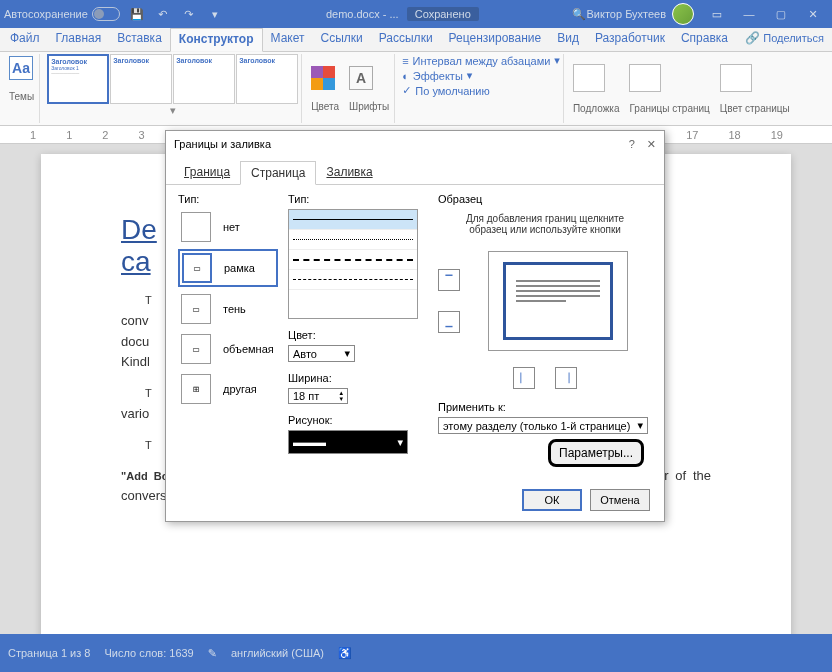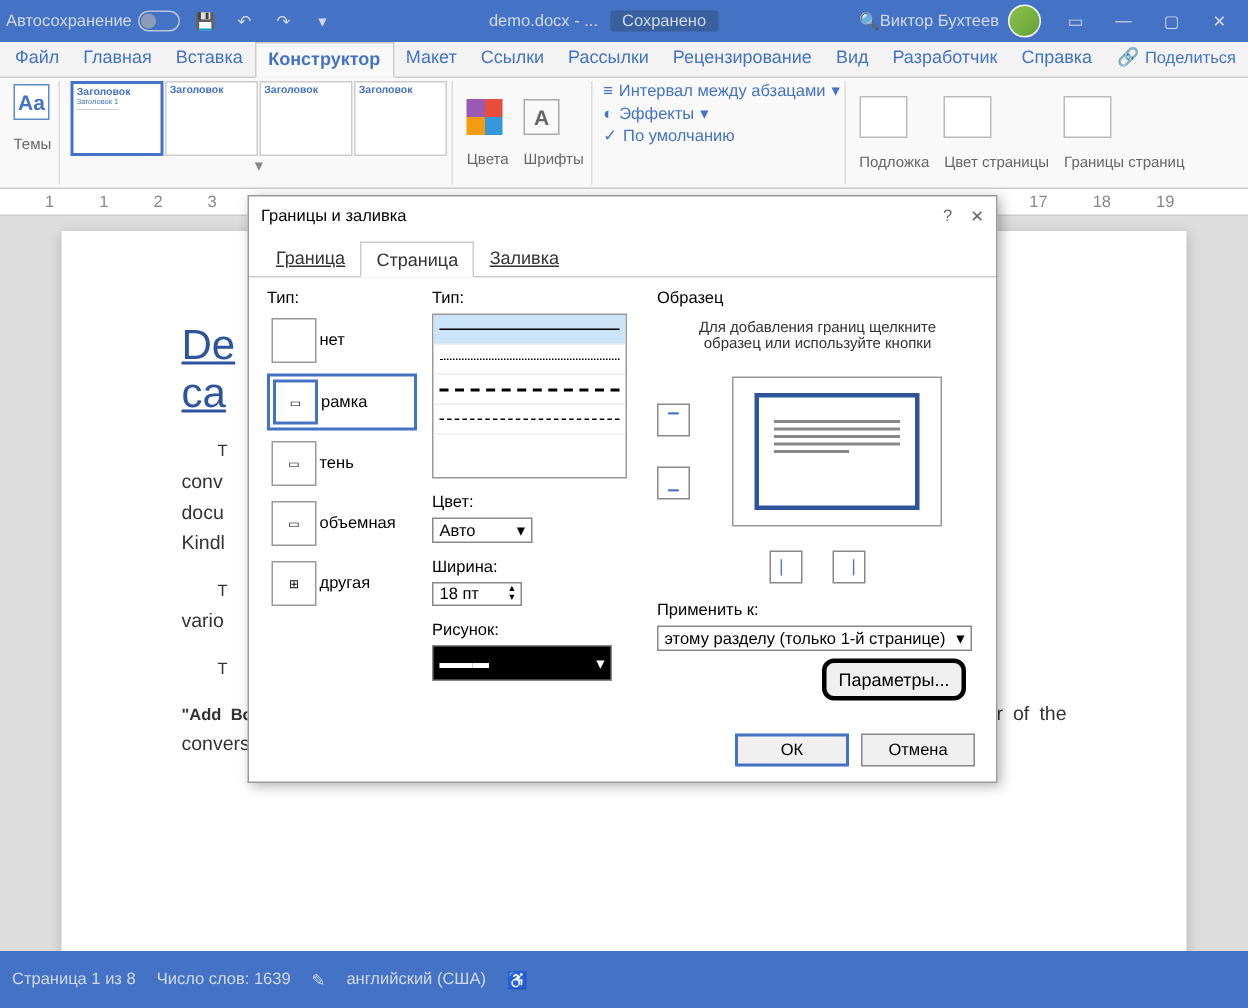--- a/index.html
+++ b/index.html
@@ -46,36 +46,36 @@
 .dialog-title .dlgclose{margin-left:auto;display:flex;gap:12px;color:#666}
 .dlg-tabs{display:flex;padding:0 8px;border-bottom:1px solid #ccc;margin-top:4px}
 .dlg-tabs .dtab{padding:4px 10px;font-size:12px;text-decoration:underline;color:#333}
 .dlg-tabs .dtab.active{border:1px solid #ccc;border-bottom:1px solid #fff;margin-bottom:-1px;text-decoration:none}
 .dlg-body{padding:8px 12px;display:flex;gap:10px;height:300px}
 .col{display:flex;flex-direction:column;gap:4px}
 .col-type{width:100px}
 .col-style{width:140px}
 .col-prev{flex:1}
 .lbl{font-size:11px}
-.type-opt{display:flex;align-items:center;gap:2px;padding:2px;border:1px solid transparent}
+.type-opt{display:flex;align-items:center;gap:12px;padding:2px;border:1px solid transparent}
 .type-opt.sel{border:2px solid #4472c4}
 .type-ico{width:30px;height:30px;border:1px solid #999;background:#fff;display:flex;align-items:center;justify-content:center;font-size:8px}
 .style-list{width:130px;height:110px;border:1px solid #999;overflow-y:auto;background:#fff}
 .style-item{height:20px;padding:2px 4px;display:flex;align-items:center;border-bottom:1px solid #eee}
 .style-item.sel{background:#cce4f7}
 .style-line{width:100%}
 .sel-box{border:1px solid #888;padding:1px 4px;font-size:11px;width:67px;background:#fff;display:flex;justify-content:space-between;align-items:center}
 .prev-box{border:1px solid #999;width:140px;height:100px;margin:8px auto;display:flex;align-items:center;justify-content:center;background:#fff;position:relative}
 .prev-inner{width:110px;height:78px;border:3px solid #2e559c;padding:12px 10px}
 .prev-inner .ln{height:2px;background:#888;margin:3px 0}
 .edge-btn{width:22px;height:22px;border:1px solid #888;background:#fff;font-size:9px;color:#4472c4;display:inline-flex;align-items:center;justify-content:center}
 .apply-sel{border:1px solid #888;padding:1px 4px;font-size:11px;width:210px;display:flex;justify-content:space-between;align-items:center;background:#fff}
 .param-btn{position:absolute;right:20px;bottom:54px;border:3px solid #000;border-radius:8px;padding:4px 8px;background:#f0f0f0;font-size:12px}
 .dlg-btns{position:absolute;bottom:10px;right:14px;display:flex;gap:8px}
-.dlg-btns button{width:76px;height:22px;border:1px solid #888;background:#f0f0f0;font-size:11px}
+.dlg-btns button{width:60px;height:22px;border:1px solid #888;background:#f0f0f0;font-size:11px}
 .dlg-btns button.ok{border:2px solid #4472c4}
 .statusbar{position:absolute;bottom:0;left:0;right:0;height:38px;background:#4472c4;color:#d0dae8;display:flex;align-items:center;padding:0 8px;gap:14px;font-size:11px}
 .statusbar .sright{margin-left:auto;display:flex;gap:10px;align-items:center}
 .zoom-slider{width:60px;height:3px;background:#8ba5ce;position:relative}
 .zoom-slider::after{content:'';position:absolute;left:50%;top:-3px;width:8px;height:8px;background:#d0dae8;border-radius:2px}
 </style>
 </head>
 <body>
 
 <div class="titlebar">
@@ -163,26 +163,26 @@
       <div>◐ <span>Эффекты</span> ▾</div>
       <div>✓ <span>По умолчанию</span></div>
     </div>
   </div>
   <div class="rgroup" style="flex-direction:row;gap:6px">
     <div class="themes-btn">
         <div class="watermark-ico"></div>
         <span class="glabel">Подложка</span>
       </div>
     <div class="themes-btn">
+        <div class="borders-ico"></div>
+        <span class="glabel">Границы страниц</span>
+      </div>
+    <div class="themes-btn">
         <div class="pagecolor-ico"></div>
         <span class="glabel">Цвет страницы</span>
-      </div>
-    <div class="themes-btn">
-        <div class="borders-ico"></div>
-        <span class="glabel">Границы страниц</span>
       </div>
   </div>
 </div>
 
 <div class="ruler">
   <span>1</span>
     <span>1</span>
     <span>2</span>
     <span>3</span>
     <span>4</span>

